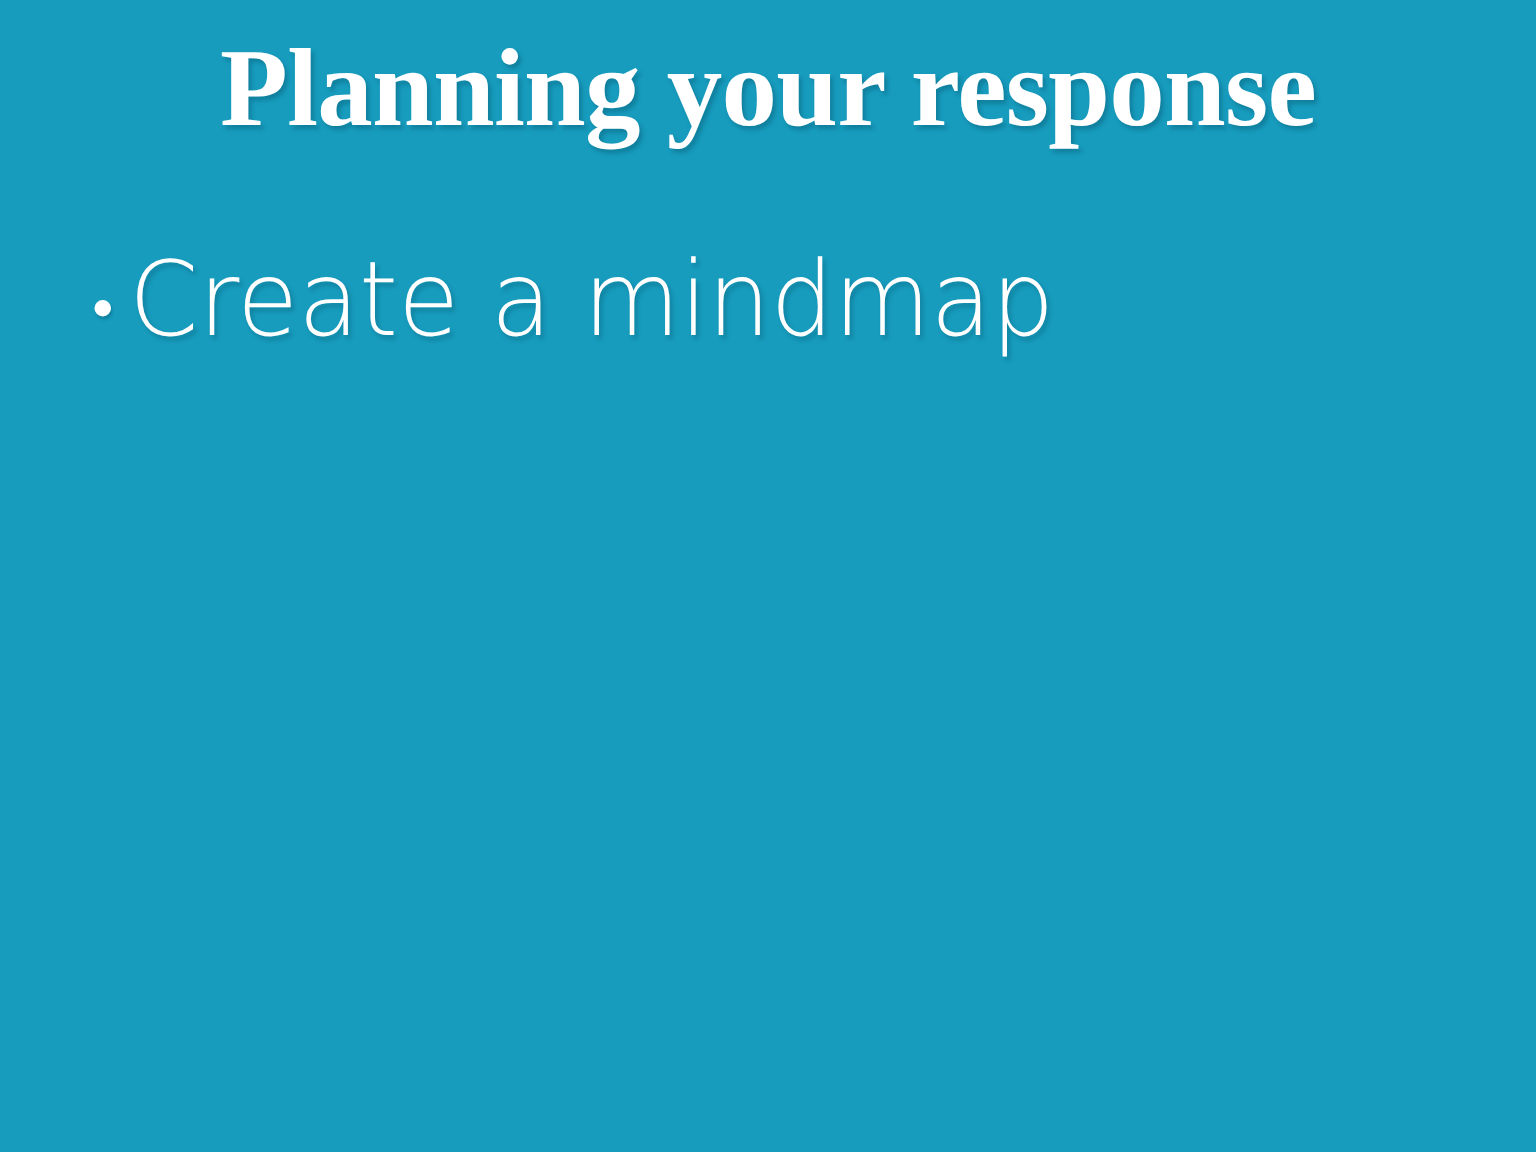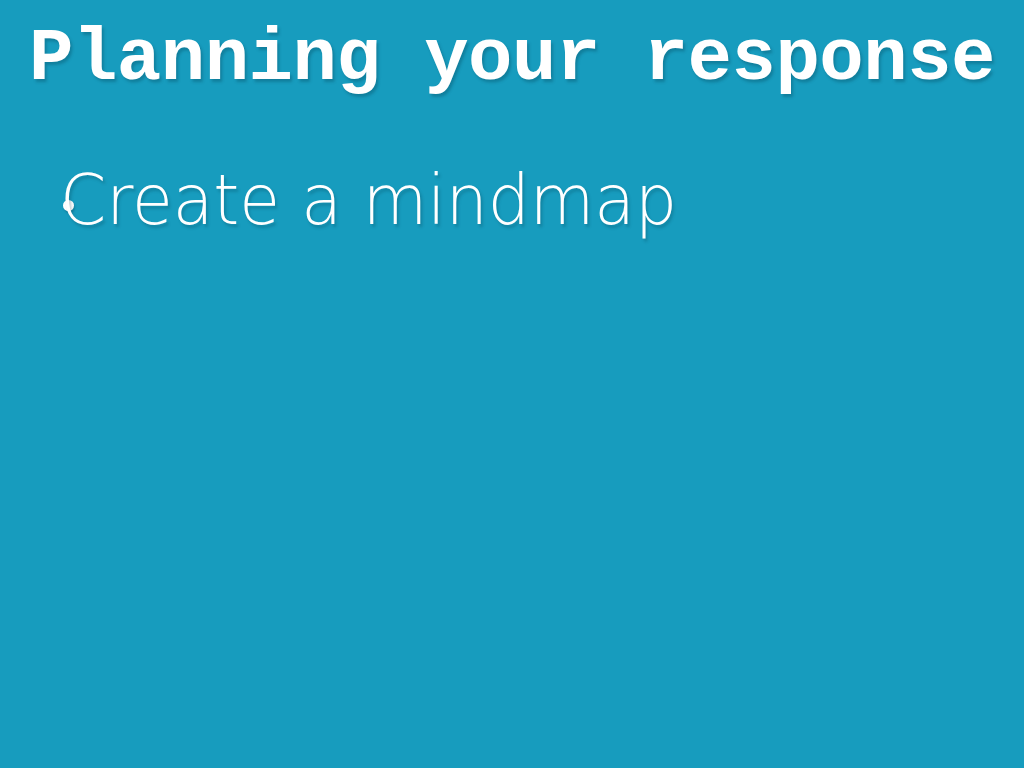--- a/index.html
+++ b/index.html
@@ -19,42 +19,42 @@
     height: 768px;
     background: #179cbe;
     box-sizing: border-box;
   }
   .slide-title {
     position: absolute;
     left: 0;
     top: 16px;
     width: 1024px;
     text-align: center;
-    font-family: Liberation Mono, monospace;
+    font-family: Liberation Serif, serif;
     font-weight: bold;
     font-size: 74px;
     line-height: 86px;
     letter-spacing: -0.5px;
     color: #ffffff;
     text-shadow: 2px 3px 3px rgba(0, 60, 80, 0.30);
     white-space: nowrap;
   }
   .bullet-list {
     position: absolute;
     left: 0;
     top: 160px;
     width: 1024px;
     margin: 0;
     padding: 0;
     list-style: none;
   }
   .bullet-item {
     position: relative;
     display: block;
-    padding-left: 60px;
+    padding-left: 86px;
     min-height: 88px;
   }
   .bullet-marker {
     position: absolute;
     left: 63px;
     top: 40px;
     width: 11px;
     height: 11px;
     border-radius: 50%;
     background: #ffffff;

